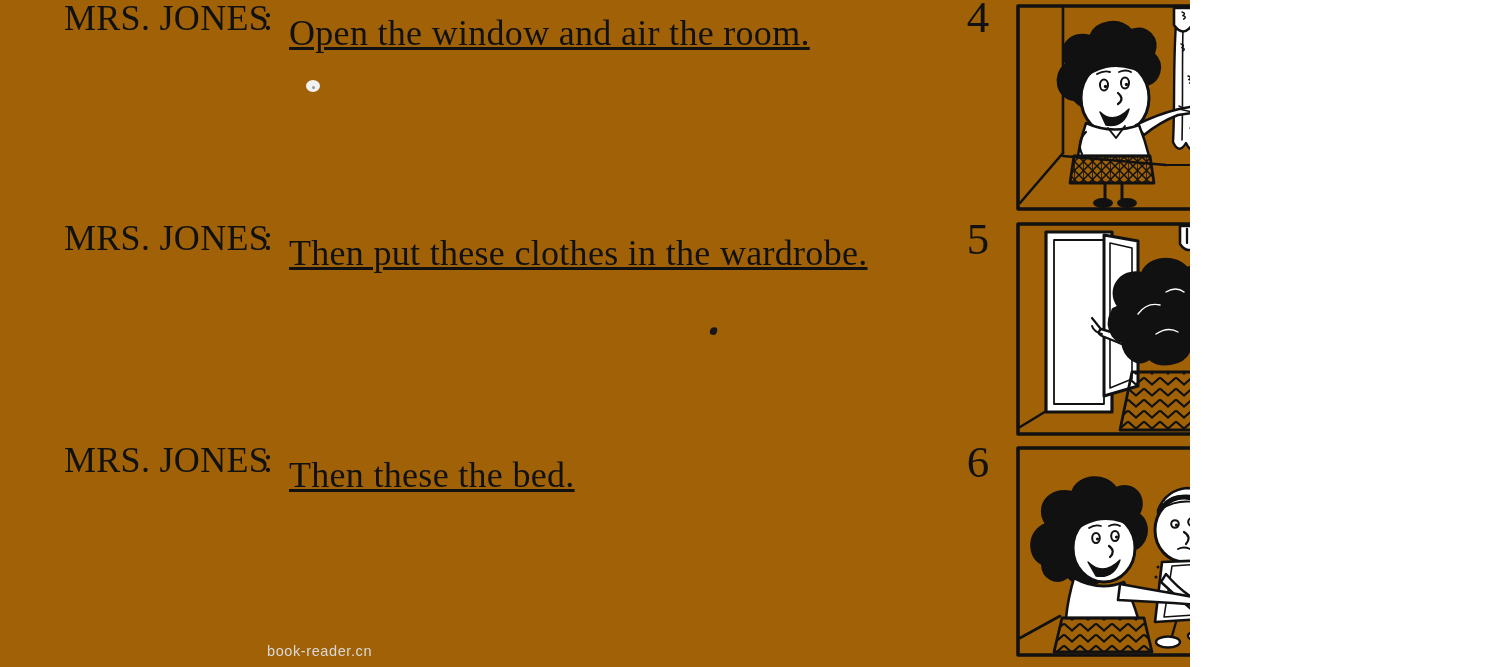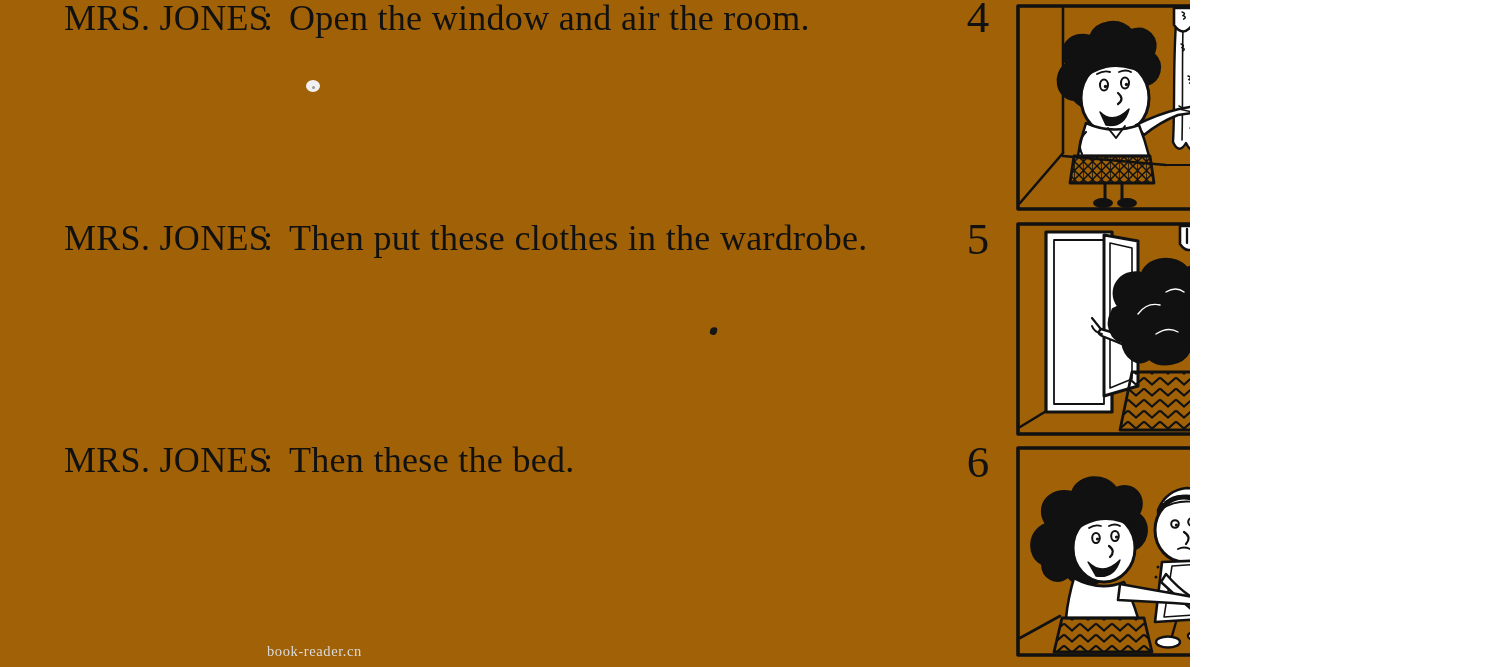--- a/index.html
+++ b/index.html
@@ -3,28 +3,28 @@
 <meta charset="utf-8">
 <style>
   html,body{margin:0;padding:0;background:#ffffff;}
   .page{position:relative;width:1190px;height:667px;background:#a16207;overflow:hidden;
         font-family:"Liberation Serif","DejaVu Serif",serif;color:#111;}
   .row{position:absolute;left:0;width:1497px;height:0;}
   .r1{top:0;} .r2{top:220px;} .r3{top:442px;}
   .speaker,.colon,.line{position:absolute;font-size:36px;line-height:1;letter-spacing:.3px;white-space:nowrap;}
   .speaker{left:64px;top:0;}
   .colon{left:263px;top:0;}
-  .line{left:289px;top:0;}
+  .line{left:289px;top:15px;text-decoration:underline;}
   .num{position:absolute;left:958px;width:40px;text-align:center;font-size:45px;line-height:1;top:-5px;}
   .r2 .num{top:-3px;} .r3 .num{top:-2px;}
   .panel{position:absolute;left:1016px;top:4px;margin:0;}
   .r2 .panel{top:2px;}
   .panel svg{display:block;}
   .art{stroke:#111;fill:none;stroke-linecap:round;stroke-linejoin:round;stroke-width:2.6;}
-  .watermark{position:absolute;left:267px;top:643px;font-family:Liberation Serif, serif;
+  .watermark{position:absolute;left:267px;top:643px;font-family:Liberation Sans, sans-serif;
              font-size:14.5px;letter-spacing:.6px;color:#d9d9d9;}
   .dot{position:absolute;left:710px;top:327px;width:7px;height:8px;background:#161616;
        border-radius:60% 40% 55% 45%;transform:rotate(15deg);}
   .speck{position:absolute;left:306px;top:80px;width:14px;height:12px;background:#f1f1f1;border-radius:50%;}
   .speck i{position:absolute;left:6px;top:6px;width:3px;height:3px;background:#9a9a9a;border-radius:50%;display:block;}
 </style>
 </head>
 <body>
 
 <div class="page">

